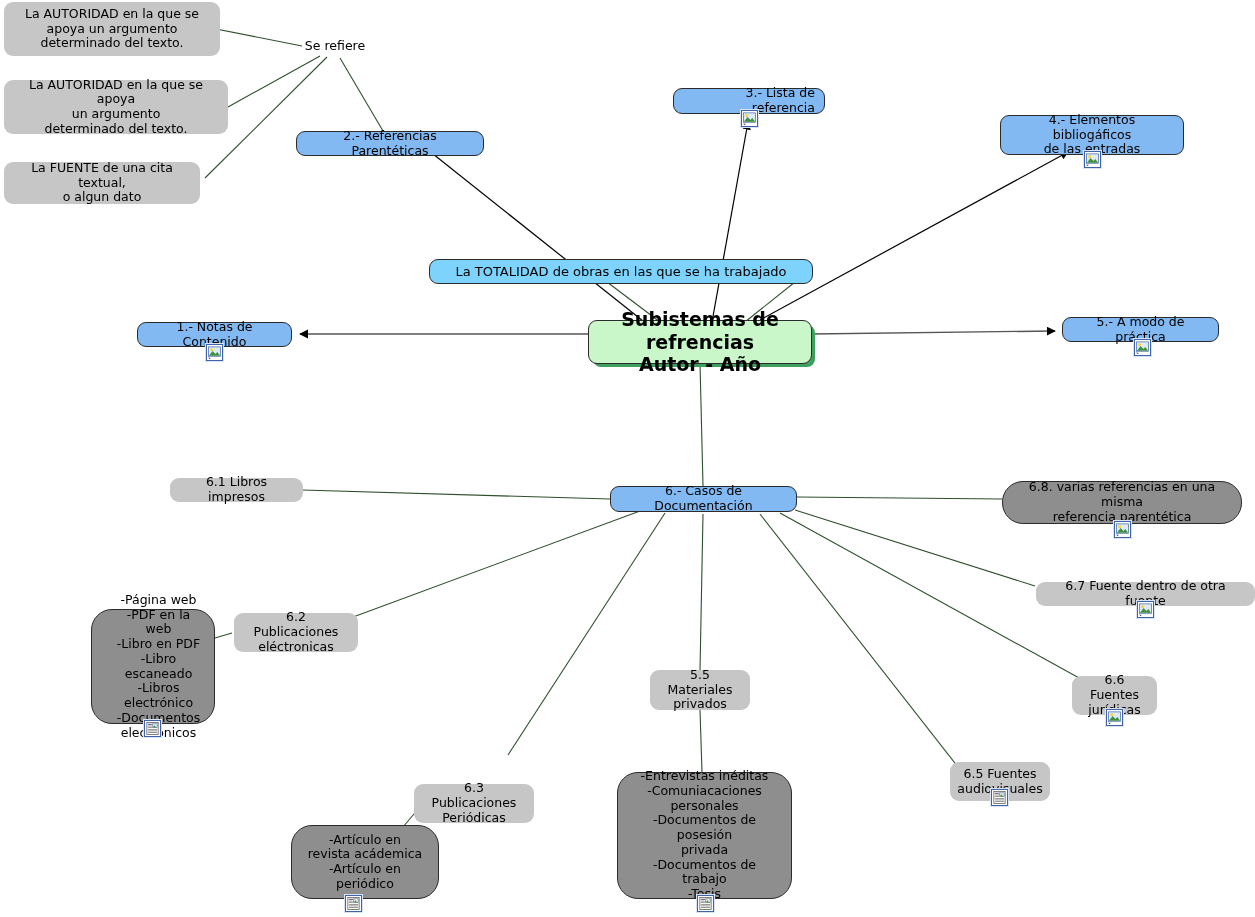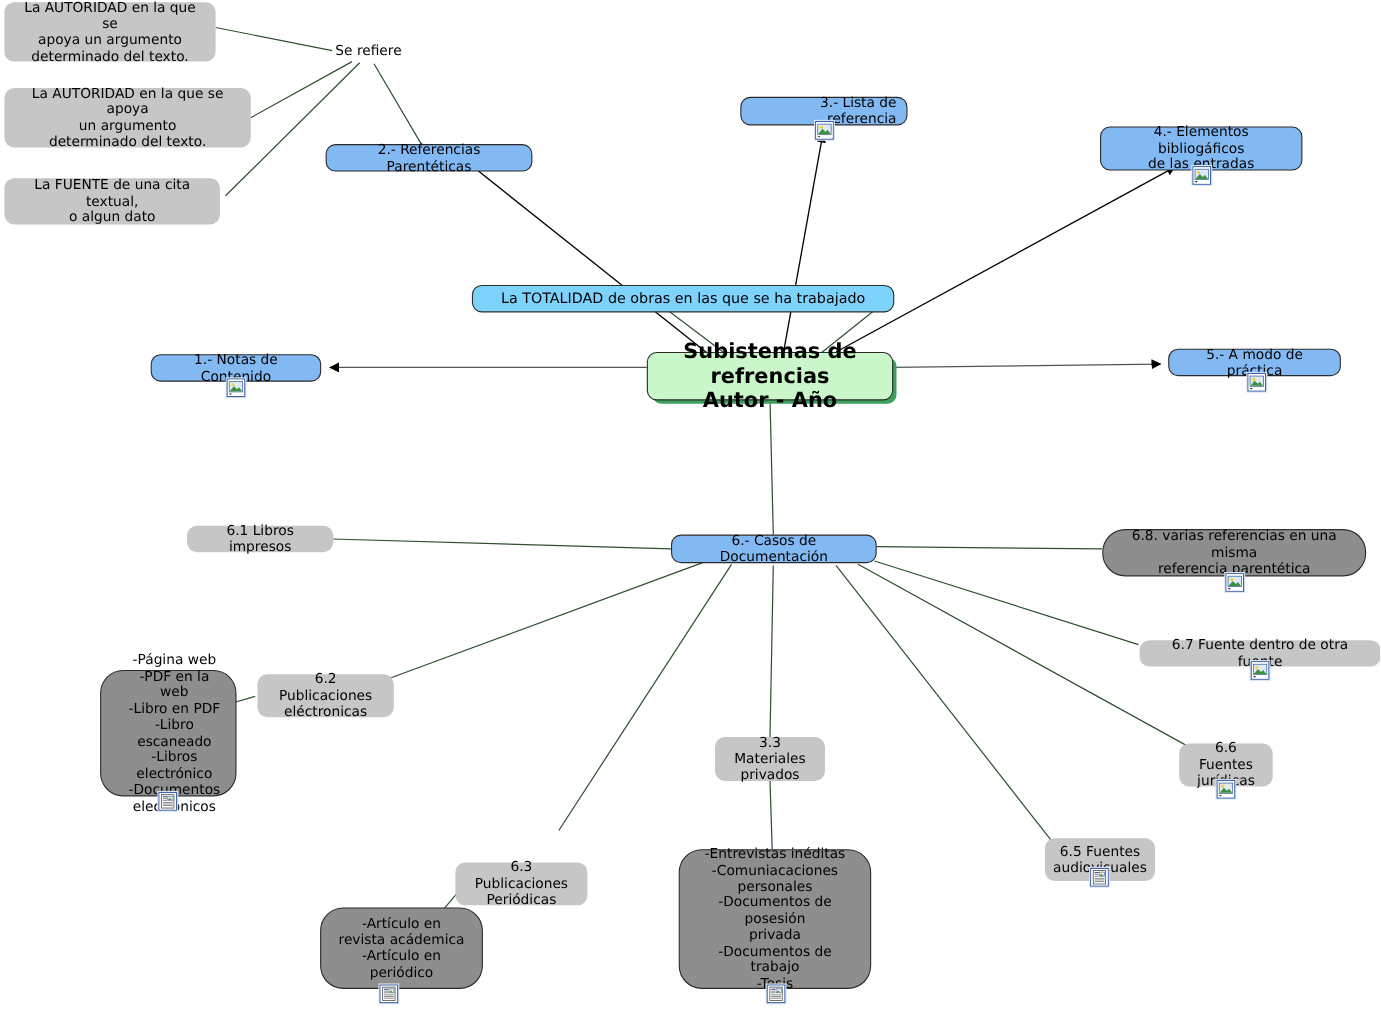--- a/index.html
+++ b/index.html
@@ -139,21 +139,21 @@
       <line x1="648" y1="325" x2="423" y2="146" marker-end="url(#arrow)"></line>
       <line x1="712" y1="322" x2="748" y2="122" marker-end="url(#arrow)"></line>
       <line x1="760" y1="320" x2="1068" y2="152" marker-end="url(#arrow)"></line>
     </g>
     <g stroke="#555555" stroke-width="1.3" fill="none">
       <line x1="588" y1="334" x2="300" y2="334" marker-end="url(#arrow)"></line>
       <line x1="812" y1="334" x2="1055" y2="331" marker-end="url(#arrow)"></line>
     </g>
   </svg>
 
-  <div class="node n-gray" style="left:4px; top:2px; width:192px; height:54px;">
+  <div class="node n-gray" style="left:4px; top:2px; width:216px; height:54px;">
     <span>La AUTORIDAD en la que se
 apoya un argumento
 determinado del texto.</span>
   </div>
 
   <div class="node n-gray" style="left:4px; top:80px; width:224px; height:54px;">
     <span>La AUTORIDAD en la que se apoya
 un argumento
 determinado del texto.</span>
   </div>
@@ -292,21 +292,21 @@
       <rect x="3.3" y="3" width="4" height="1" fill="#3a3a8a"></rect>
       <rect x="3.3" y="5" width="4" height="0.8" fill="#777777"></rect>
       <rect x="3.3" y="6.6" width="4" height="0.8" fill="#777777"></rect>
       <rect x="3.3" y="8.6" width="9.5" height="0.8" fill="#777777"></rect>
       <rect x="3.3" y="10.2" width="9.5" height="0.8" fill="#777777"></rect>
       <rect x="3.3" y="11.8" width="9.5" height="0.8" fill="#777777"></rect>
     </svg>
   </span>
 
   <div class="node n-gray" style="left:650px; top:670px; width:100px; height:40px;">
-    <span>3.3 Materiales
+    <span>5.5 Materiales
 privados</span>
   </div>
 
   <div class="node n-darkgray" style="left:617px; top:772px; width:175px; height:127px;">
     <span>-Entrevistas inéditas
 -Comuniacaciones
 personales
 -Documentos de posesión
 privada
 -Documentos de

